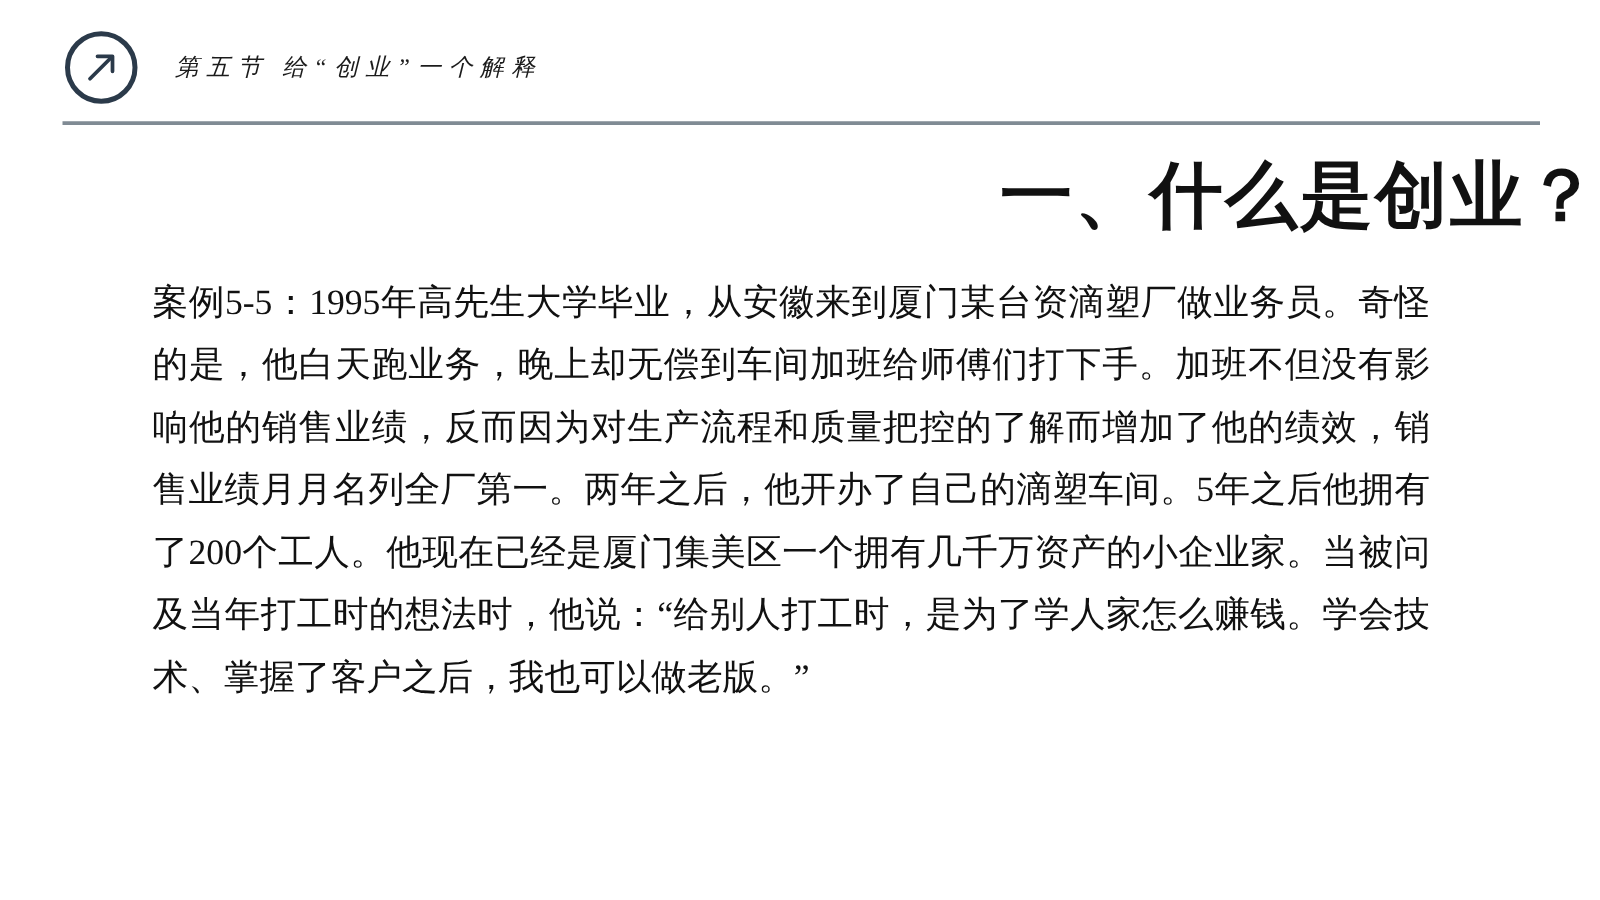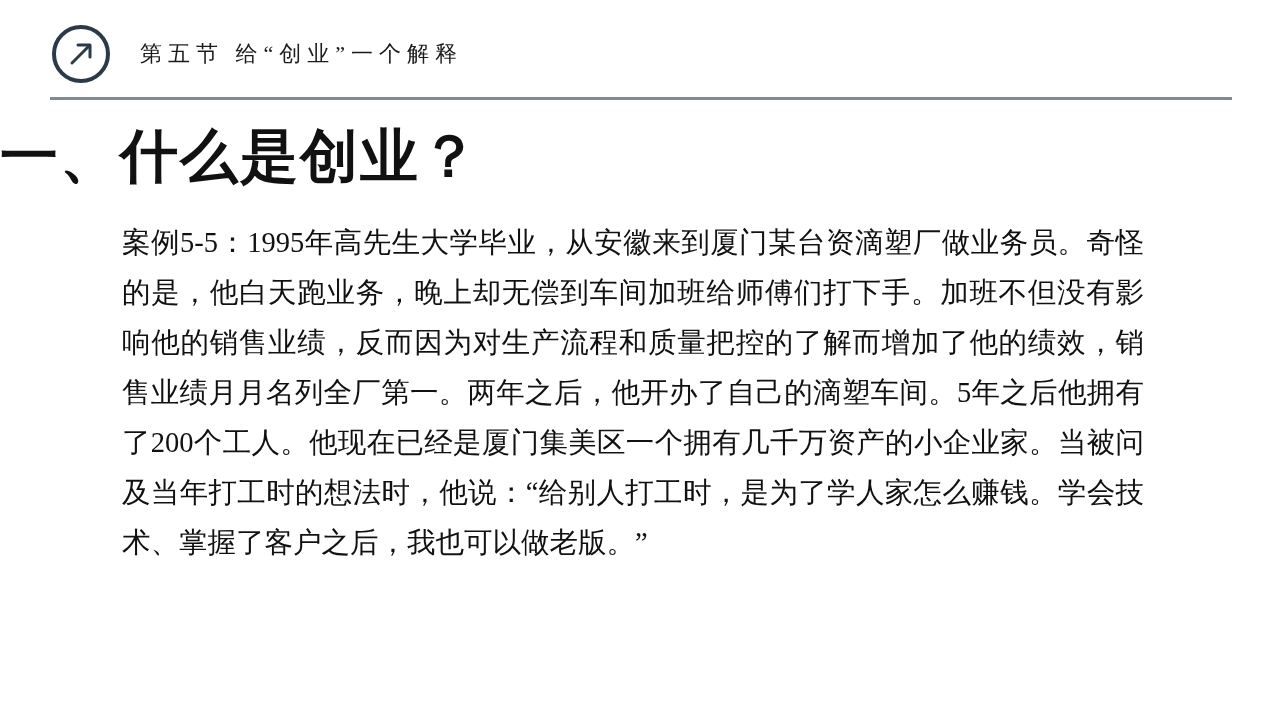--- a/index.html
+++ b/index.html
@@ -40,42 +40,43 @@
     align-items: center;
     justify-content: center;
     flex: 0 0 auto;
     box-sizing: border-box;
   }
   .header-icon svg {
     display: block;
   }
   .header-title {
     margin-left: 30px;
-    font-size: 22px;
+    font-size: 19px;
     letter-spacing: 6px;
     color: #1b1b1b;
     font-family: "Liberation Serif", "DejaVu Serif", serif;
     white-space: nowrap;
+    font-style: italic;
   }
   .header-rule {
     position: absolute;
     top: 97px;
     left: 50px;
     width: 1182px;
     height: 3px;
     background: #808b94;
   }
 
   
   .main-title {
     position: absolute;
     top: 118px;
     left: 0;
     width: 1280px;
-    text-align: left;
+    text-align: right;
     font-size: 58px;
     font-weight: bold;
     letter-spacing: 2px;
     color: #111111;
     font-family: "DejaVu Sans", "Liberation Sans", sans-serif;
   }
 
   
   .body-text {
     position: absolute;

